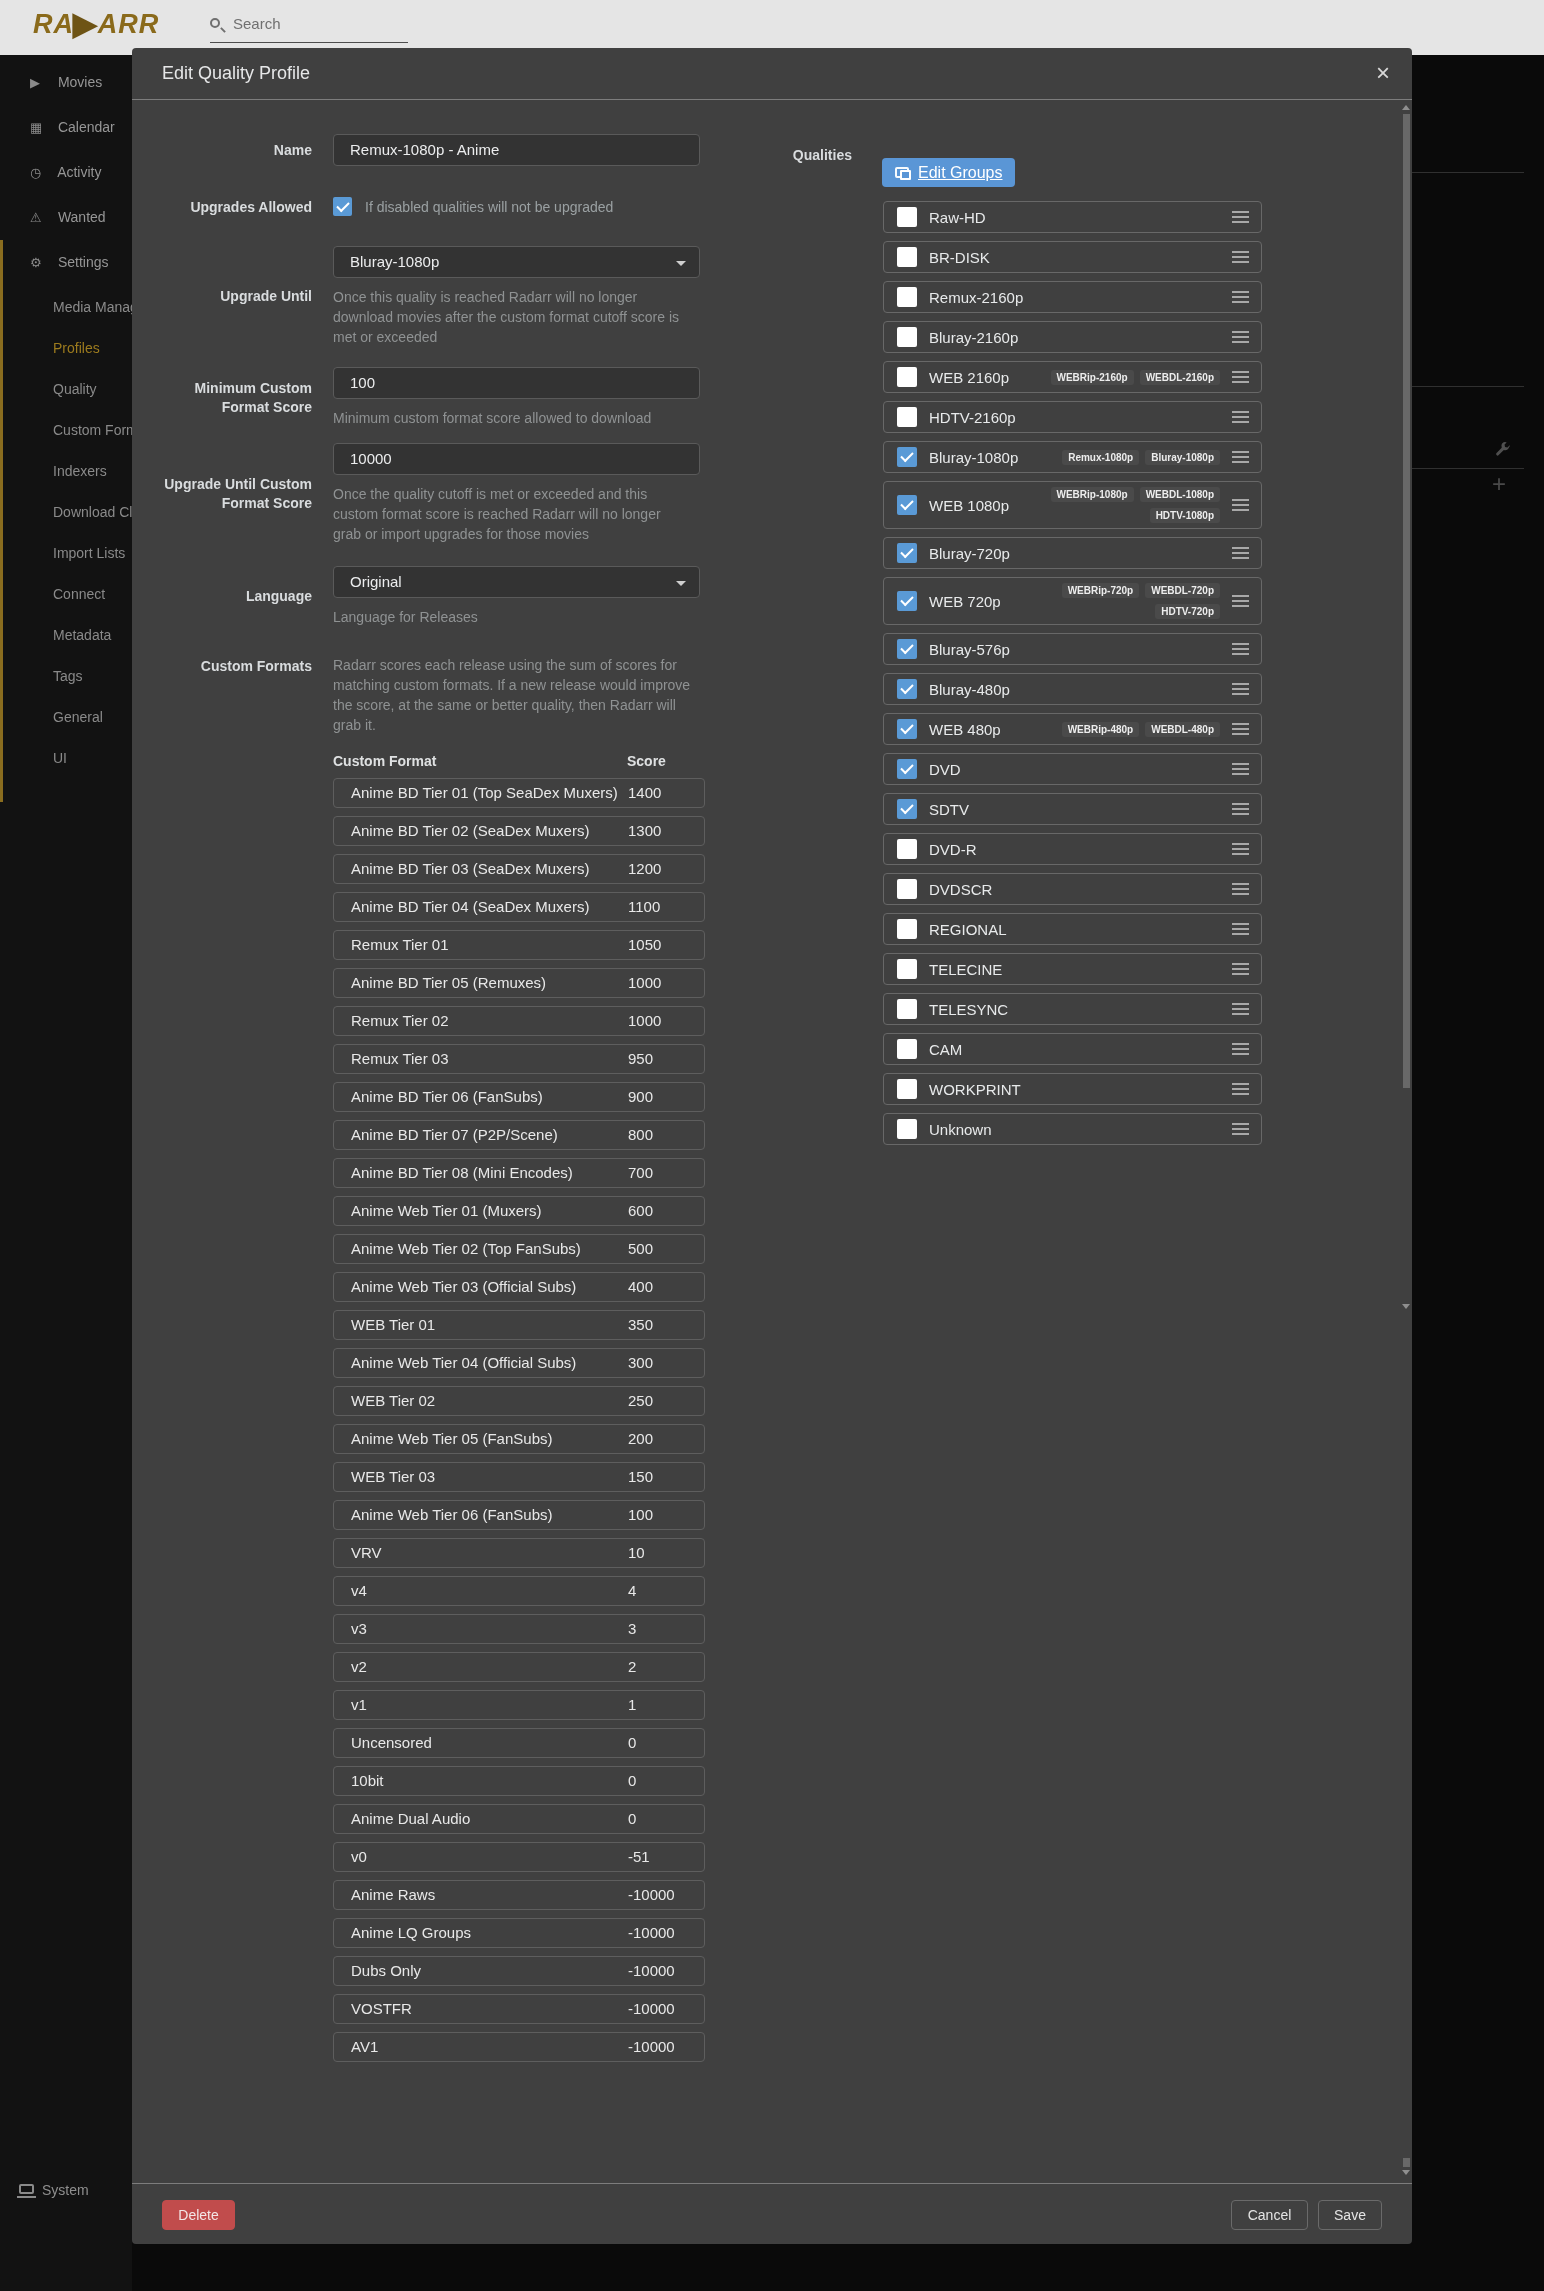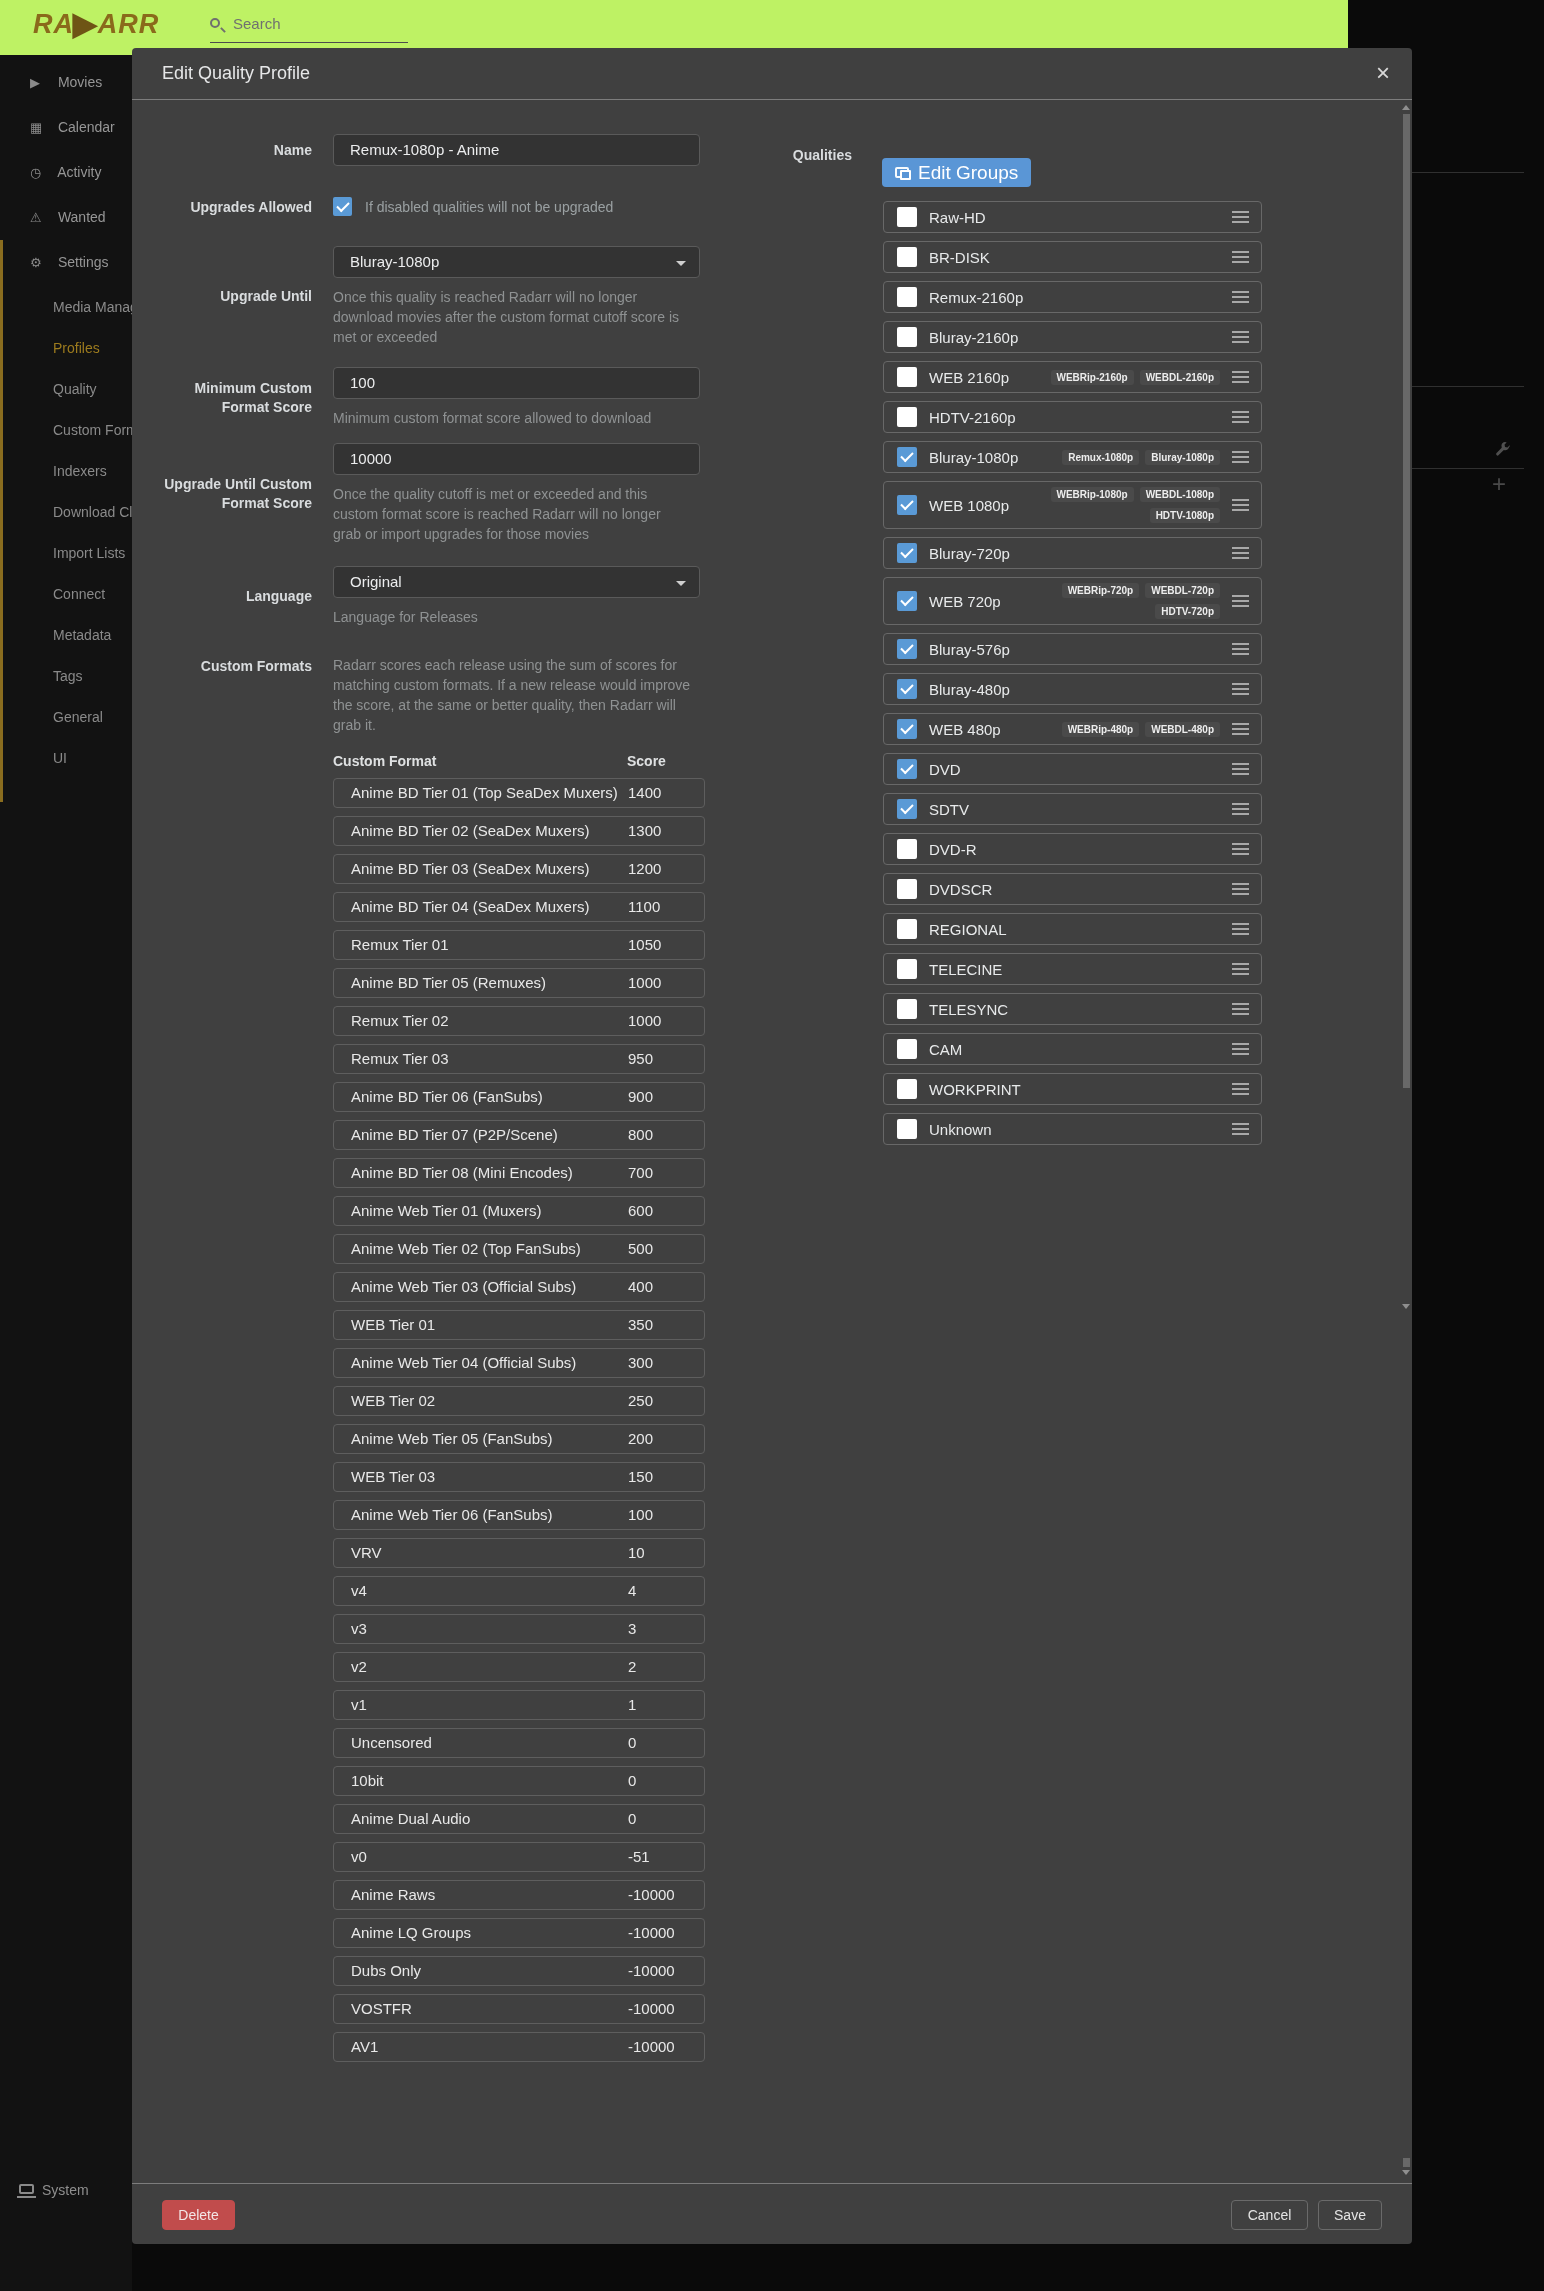--- a/index.html
+++ b/index.html
@@ -1,21 +1,21 @@
 <!DOCTYPE html>
 <html><head>
 <meta charset="utf-8">
 <style>
   * { box-sizing: border-box; margin: 0; padding: 0; }
   html,body { background:#000; }
   body { font-family:"Liberation Sans","DejaVu Sans",sans-serif; }
   .stage { position:relative; width:1544px; height:2291px; overflow:hidden; background:#0a0a0a; }
 
   
-  .app-header { position:absolute; left:0; top:0; width:1348px; height:55px; background:#bef264; }
+  .app-header { position:absolute; left:0; top:0; width:1544px; height:55px; background:#e5e5e5; }
   .logo { position:absolute; left:33px; top:8px; font-size:27px; font-weight:bold; font-style:italic; letter-spacing:1px; color:#8a6a1b; }
   .logo .logo-play { display:inline-block; color:#6e5415; transform:scale(1.25); margin:0 1px; }
   .search-wrap { position:absolute; left:210px; top:15px; height:26px; color:#707070; }
   .search-glass { position:absolute; left:0; top:3px; width:10px; height:10px; border:2px solid #6f6f6f; border-radius:50%; }
   .search-glass::after { content:''; position:absolute; left:8px; top:9px; width:6px; height:2px; background:#6f6f6f; transform:rotate(45deg); }
   .search-text { position:absolute; left:23px; top:0; font-size:15px; }
   .search-line { position:absolute; left:210px; top:42px; width:198px; height:1px; background:#4d4d4d; }
   .hdr-icons { position:absolute; right:0; top:0; height:55px; }
 
   .sidebar { position:absolute; left:0; top:55px; width:132px; height:2236px; background:#121212; overflow:hidden; }
@@ -64,21 +64,21 @@
   .fmt-head { position:absolute; left:201px; top:705px; width:372px; height:20px; font-size:14px; font-weight:bold; color:#dfe1e2; }
   .fmt-head .fscore-h { position:absolute; left:294px; top:0; }
   .fmt-rows { position:absolute; left:201px; top:730px; width:372px; }
   .frow { position:relative; height:30px; border:1px solid #5e5e5e; border-radius:4px; margin-bottom:8px; line-height:28px; padding-left:17px; font-size:15px; color:#e8e8e8; }
   .frow .fscore { position:absolute; left:294px; top:0; }
 
   
   .qual-label { position:absolute; left:600px; top:99px; width:120px; text-align:right; font-size:14px; font-weight:600; color:#d9dcde; }
   .qual-col { position:absolute; left:740px; top:95px; width:395px; }
   .qual-help { font-size:14px; line-height:20.5px; color:#8f9293; width:352px; }
-  .btn-groups { margin-top:15px; margin-left:10px; display:inline-flex; align-items:center; height:29px; padding:0 13px; background:#5a96d6; border-radius:4px; color:#fff; font-size:19px; }
+  .btn-groups { margin-top:15px; margin-left:10px; display:inline-flex; align-items:center; height:29px; padding:0 13px; background:#5a96d6; border-radius:4px; color:#fff; font-size:16px;text-decoration:underline; }
   .eg-icon { position:relative; width:14px; height:11px; border:2px solid rgba(255,255,255,.95); border-radius:2px; margin-right:9px; }
   .eg-icon::after { content:''; position:absolute; right:-4px; bottom:-4px; width:7px; height:6px; background:#5a96d6; border:2px solid #fff; border-radius:1px; }
   .qual-list { margin-top:14px; margin-left:11px; width:379px; }
   .qrow { display:flex; align-items:center; border:1px solid #686868; border-radius:4px; min-height:32px; margin-bottom:8px; padding:0 12px 0 13px; }
   .qname { margin-left:12px; font-size:15px; color:#e8eaeb; white-space:nowrap; }
   .qtags { margin-left:auto; display:flex; flex-wrap:wrap; justify-content:flex-end; align-items:center; gap:6px; margin-right:10px; padding:5px 0; }
   .qtags.wrapped { max-width:172px; }
   .tag { background:#4a4a4a; border-radius:3px; padding:2px 6px; font-size:10px; font-weight:bold; color:#ededed; white-space:nowrap; }
   .drag { display:flex; flex-direction:column; gap:3px; flex:none; margin-left:2px; }
   .drag i { display:block; width:17px; height:2px; background:#a8a8a8; }

